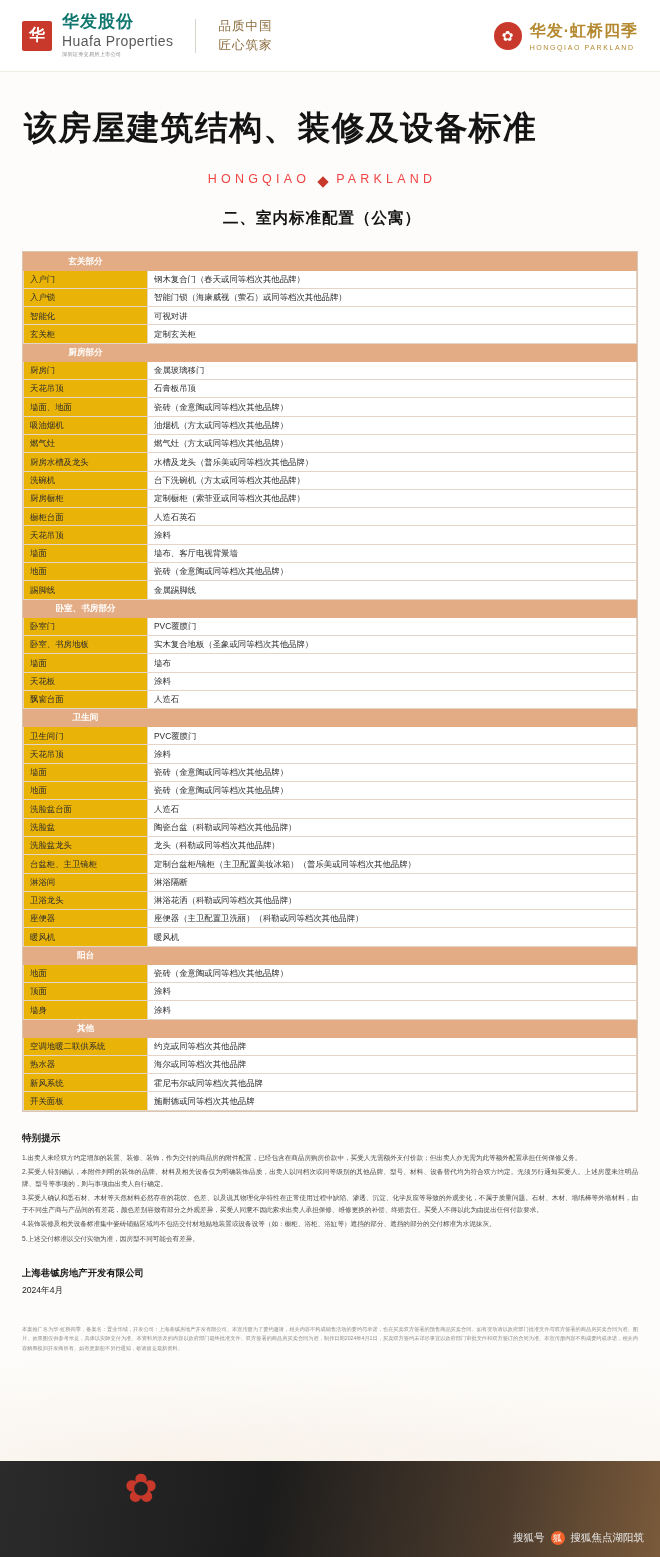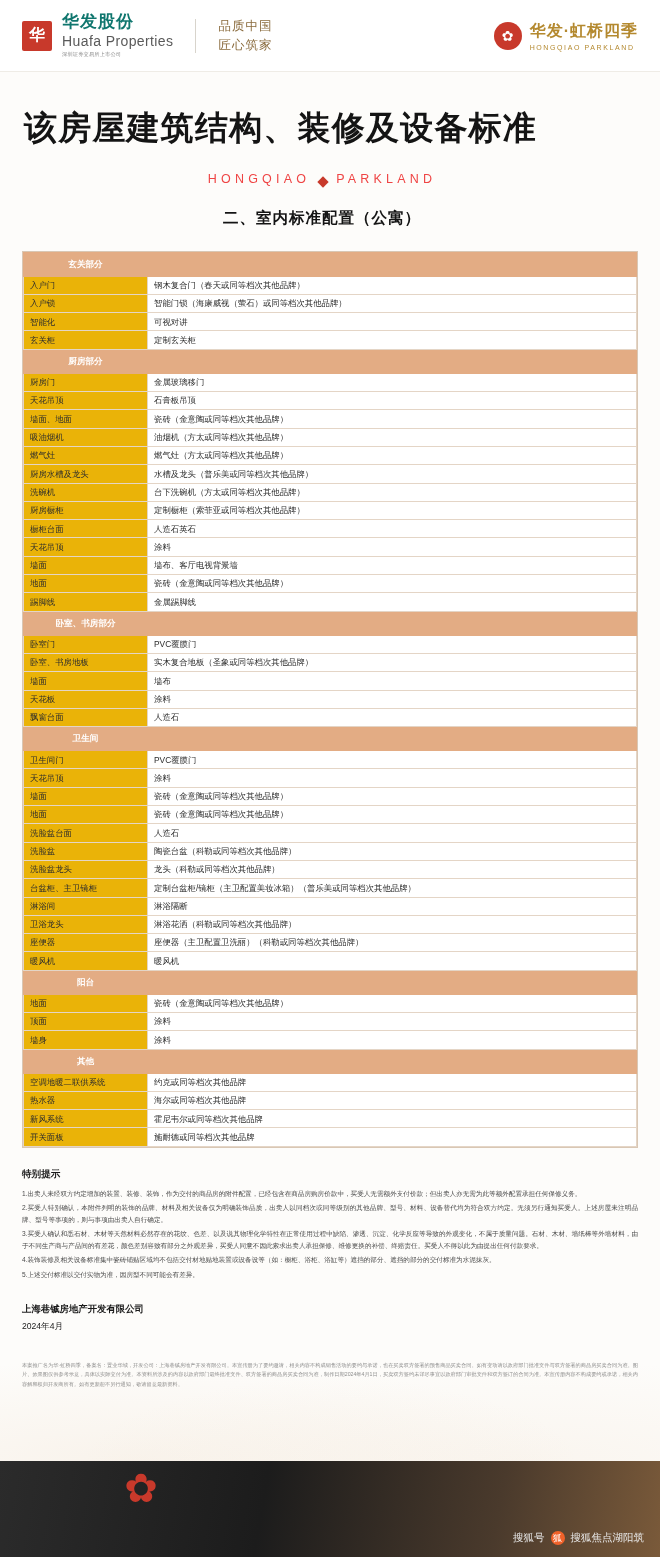--- a/index.html
+++ b/index.html
@@ -119,21 +119,21 @@
   }
   td.val {
     background: #ffffff;
     padding-left: 9px;
   }
   tr.group td {
     background: #e3ac84;
     color: #ffffff;
     font-weight: bold;
     text-align: center;
-    height: 24px;
+    height: 18px;
     font-size: 8.6px;
     border-color: #e3ac84;
   }
   tr.group td.gl { width: 124px; }
   tr.group td.gr { background: #e3ac84; }
 
   
   .notes {
     margin: 20px 22px 0 22px;
   }

